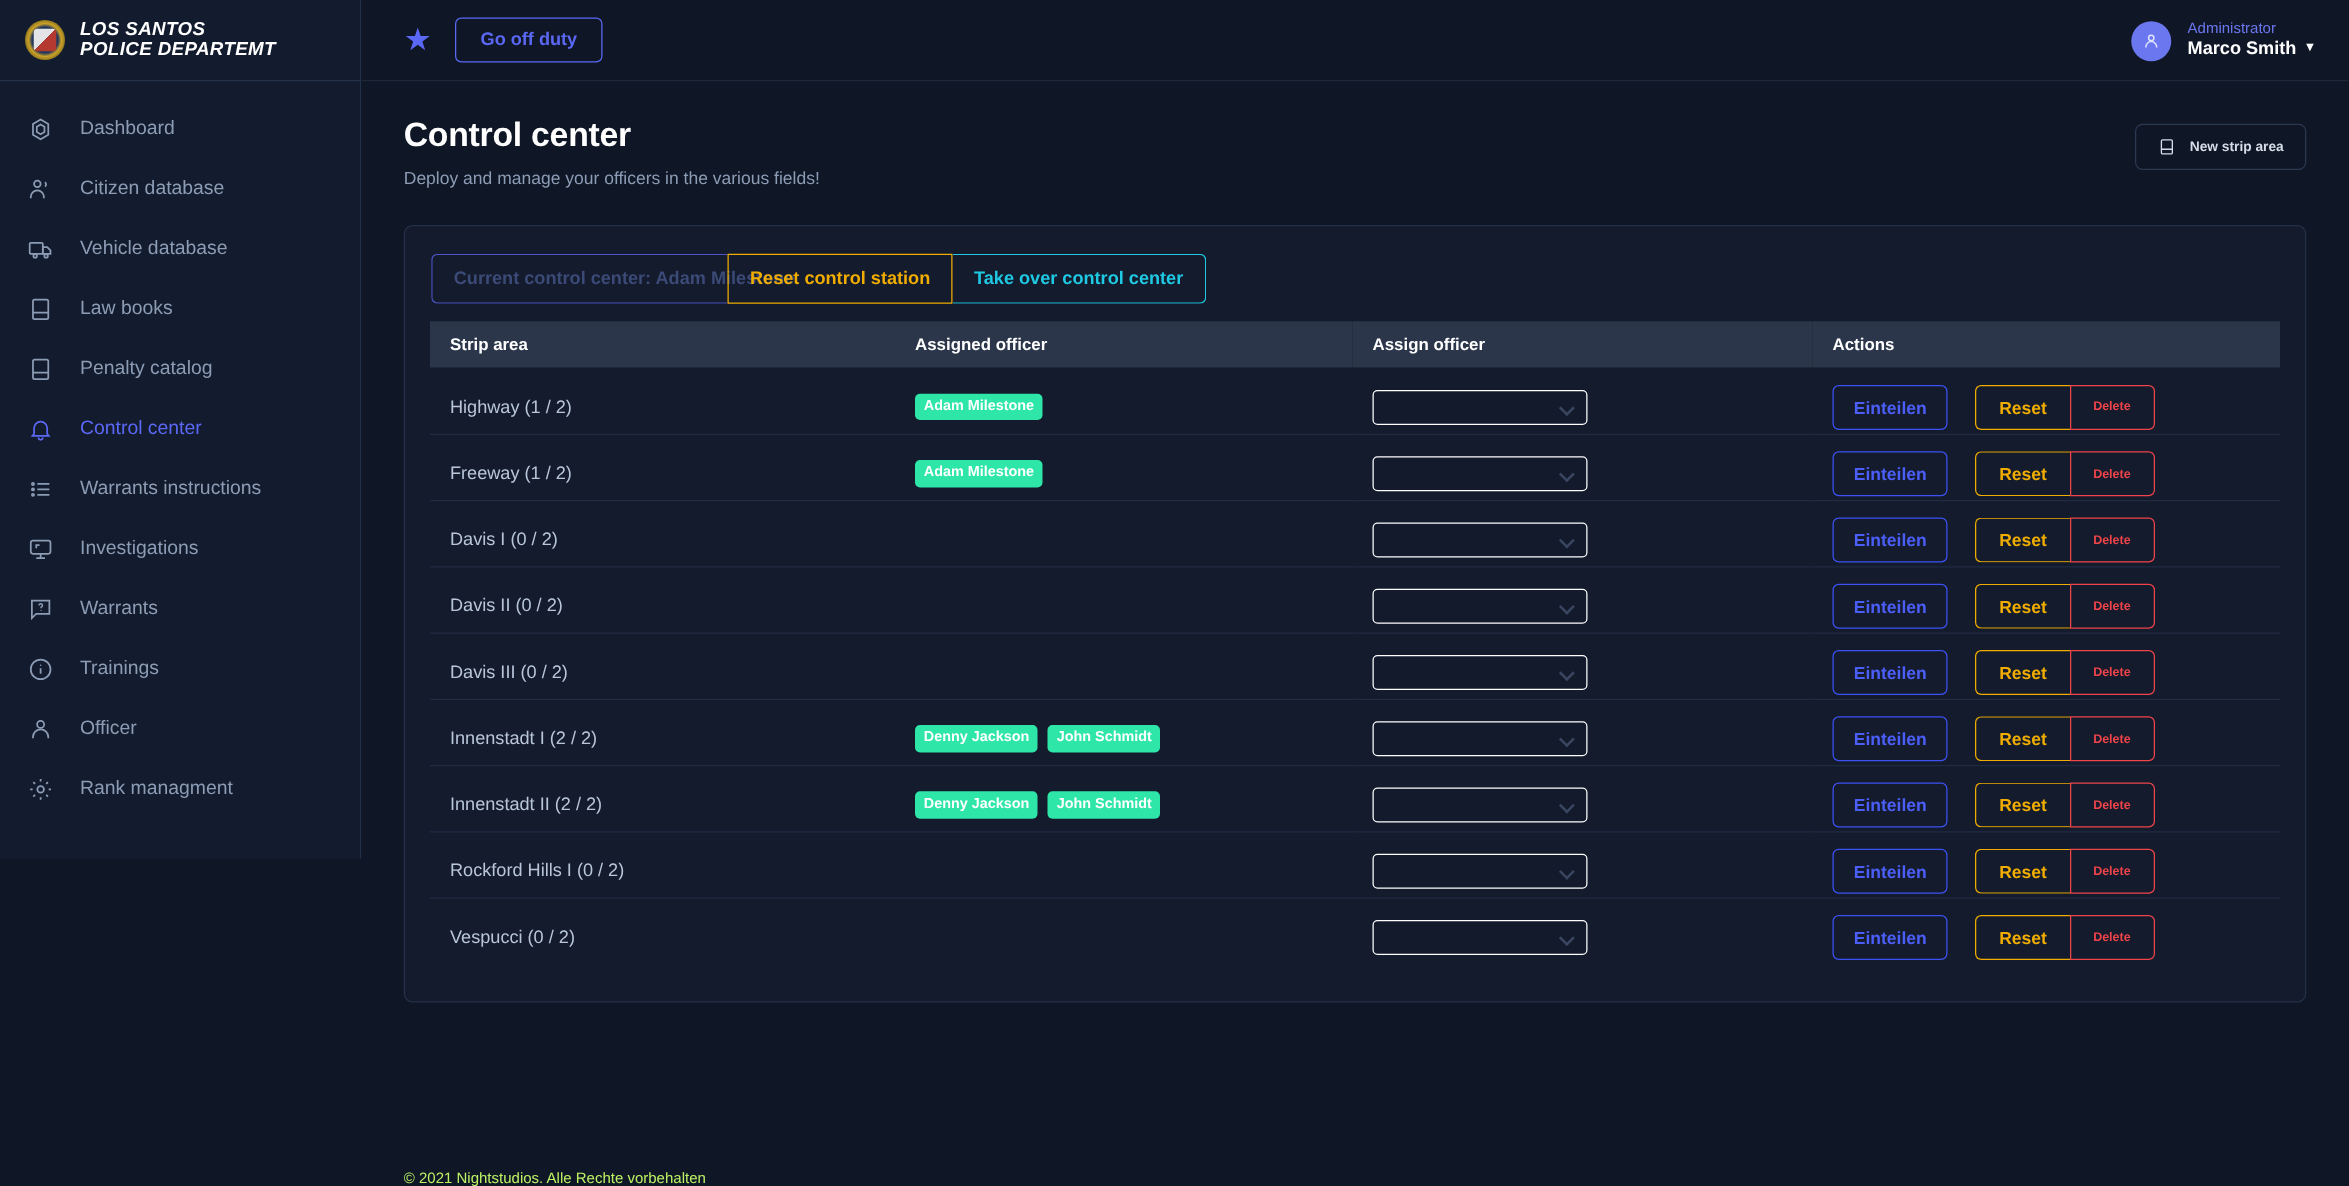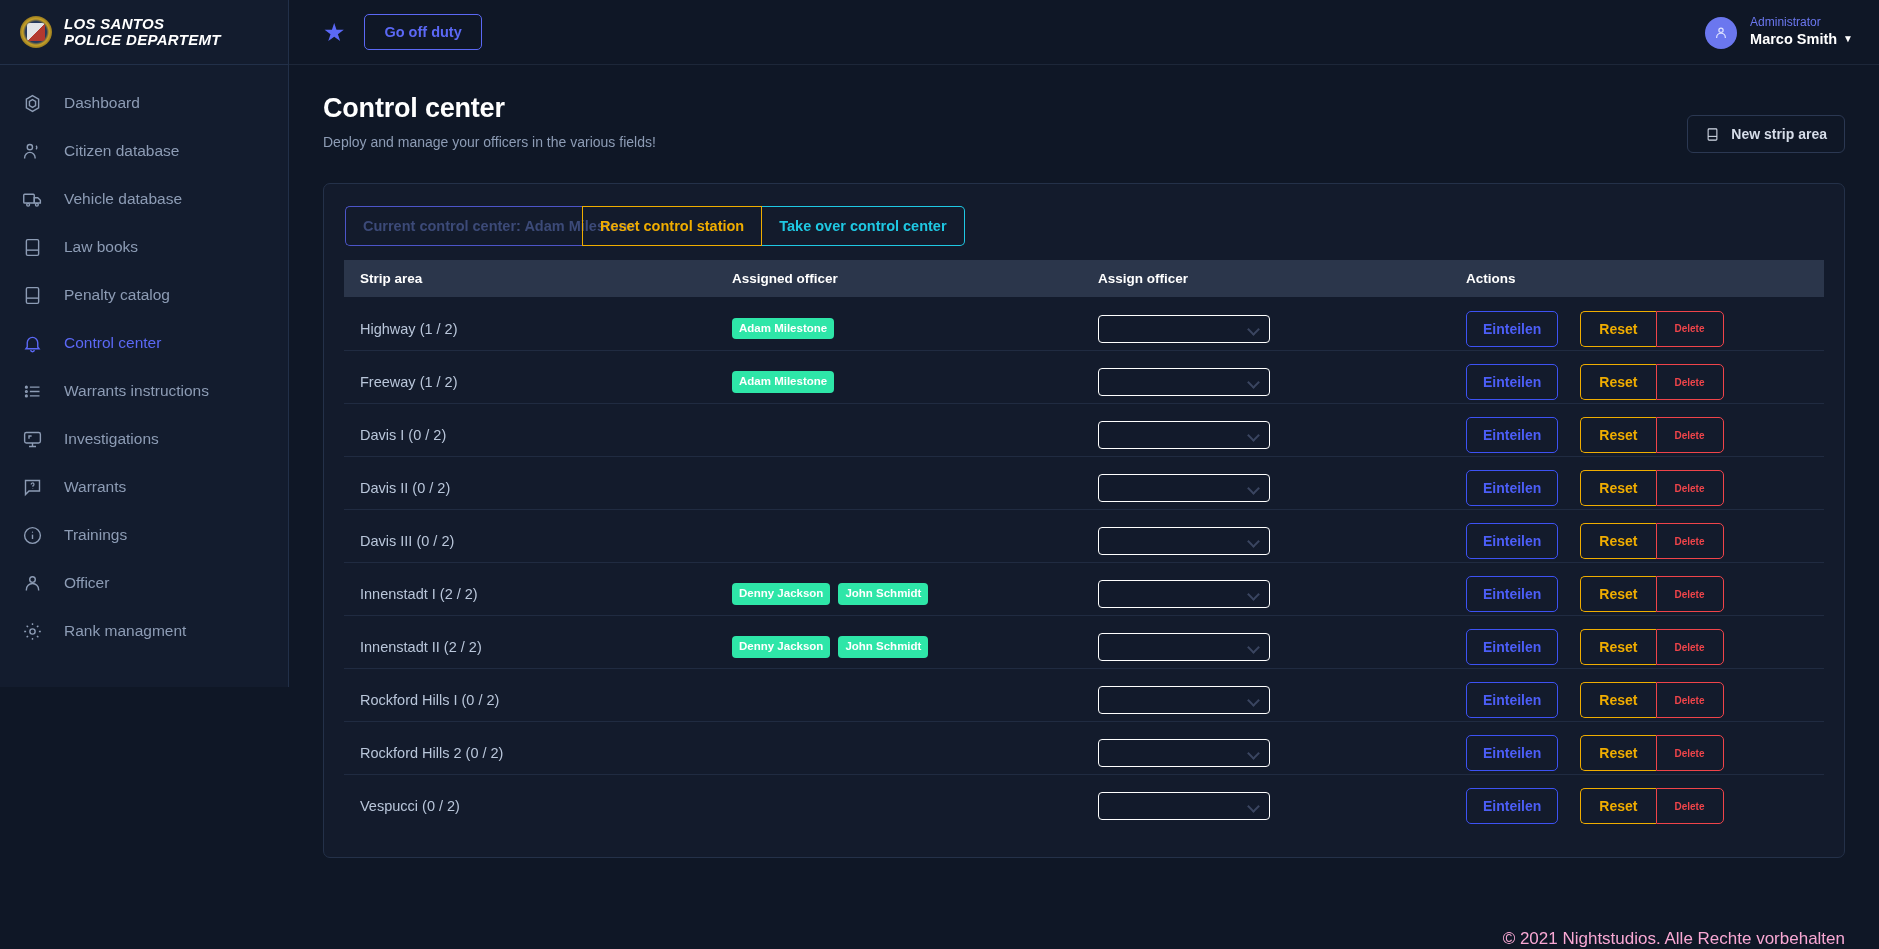--- a/index.html
+++ b/index.html
@@ -74,23 +74,23 @@
   .userlines { line-height: 1.25; }
   .urole { color: #6b77ef; font-size: 12px; }
   .uname { color: #ffffff; font-size: 14.5px; font-weight: bold; display: flex; align-items: center; gap: 6px; }
   .caret { font-size: 10px; }
 
   .content { flex: 1 1 auto; padding: 28px 34px 0 34px; overflow: hidden; }
   .pagehead { display: flex; align-items: flex-start; }
   .ptitle { color: #ffffff; font-size: 27px; font-weight: bold; letter-spacing: -.2px; }
   .psub { color: #8d9cb5; font-size: 14px; margin-top: 10px; }
   .newstrip {
-    margin-left: auto; margin-top: 22px;
+    margin-left: auto; margin-top: 6px;
     border: 1px solid #2b3852; background: transparent; color: #d6dde9;
-    border-radius: 6px; padding: 10px 17px; font-size: 14px; font-weight: bold;
+    border-radius: 6px; padding: 10px 17px; font-size: 11px; font-weight: bold;
     display: flex; align-items: center; gap: 11px; cursor: pointer;
     font-family: "Liberation Sans", sans-serif;
   }
   .newstrip svg { width: 15px; height: 15px; }
 
   .card {
     margin-top: 30px;
     background: #131b2c;
     border: 1px solid #243149;
     border-radius: 7px;
@@ -144,21 +144,21 @@
   .btn-reset {
     border: 1px solid #f0ad00; color: #f0ad00; background: transparent;
     border-radius: 5px 0 0 5px; padding: 9px 18px; font-size: 14px; font-weight: bold;
     cursor: pointer; font-family: "Liberation Sans", sans-serif; border-right: none;
   }
   .btn-del {
     border: 1px solid #f0444a; color: #f0444a; background: transparent;
     border-radius: 0 5px 5px 0; padding: 9px 18px; font-size: 10px; font-weight: bold;
     cursor: pointer; font-family: "Liberation Sans", sans-serif;
   }
-  .footer { color: #f9a8d4; font-size: 17px; padding: 26px 34px 0 34px; text-align: right; }
+  .footer { color: #bef264; font-size: 12px; padding: 26px 34px 0 34px; }
 </style>
 </head>
 <body>
 
 <div class="app">
 
   <aside class="sidebar">
     <div class="brand">
       <div class="seal"></div>
       <div class="brand-text">
@@ -509,38 +509,20 @@
                   <div class="acts">
                     <button class="btn-ein">Einteilen</button>
                     <div class="pair">
                       <button class="btn-reset">Reset</button>
                       <button class="btn-del">Delete</button>
                     </div>
                   </div>
                 </td>
               </tr>
               <tr>
-                <td>Rockford Hills 2 (0 / 2)</td>
-                <td>
-                  <div class="badges"></div>
-                </td>
-                <td>
-                  <div class="sel"></div>
-                </td>
-                <td>
-                  <div class="acts">
-                    <button class="btn-ein">Einteilen</button>
-                    <div class="pair">
-                      <button class="btn-reset">Reset</button>
-                      <button class="btn-del">Delete</button>
-                    </div>
-                  </div>
-                </td>
-              </tr>
-              <tr>
                 <td>Vespucci (0 / 2)</td>
                 <td>
                   <div class="badges"></div>
                 </td>
                 <td>
                   <div class="sel"></div>
                 </td>
                 <td>
                   <div class="acts">
                     <button class="btn-ein">Einteilen</button>

